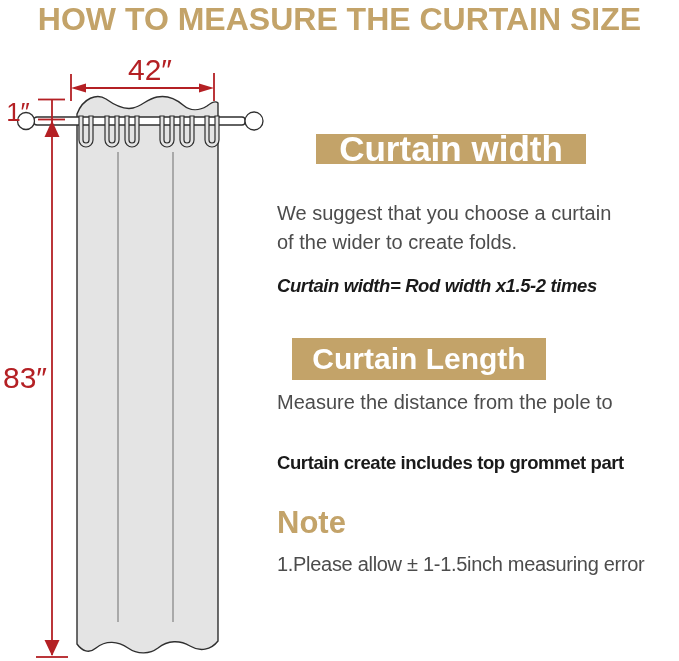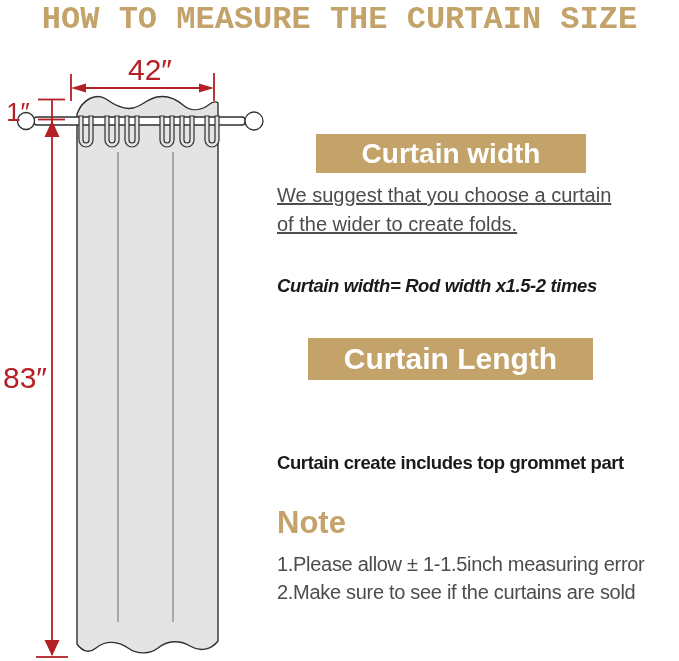--- a/index.html
+++ b/index.html
@@ -3,41 +3,41 @@
 <meta charset="utf-8">
 <style>
   html,body { margin:0; padding:0; background:#fff; }
   .stage {
     position:relative; width:679px; height:661px; background:#ffffff;
     font-family:"Liberation Sans", sans-serif; overflow:hidden;
   }
   .title {
     position:absolute; top:1px; left:0; width:679px; text-align:center;
     font-size:32px; font-weight:bold; color:var(--accent_tan);
-    letter-spacing:0px; white-space:nowrap;font-family:Liberation Mono, monospace;
+    letter-spacing:0px; white-space:nowrap;
   }
   .diagram { position:absolute; left:0; top:0; }
   .fabric { fill:var(--curtain_fill); stroke:#2f2f2f; stroke-width:1.4; }
   .loop   { fill:var(--curtain_fill); stroke:#2f2f2f; stroke-width:1.2; fill-rule:evenodd; }
   .fold   { stroke:#828282; stroke-width:1.2; fill:none; }
   .rod    { fill:#ffffff; stroke:#2f2f2f; stroke-width:1.3; }
   .redln  { stroke:var(--dimension_red); stroke-width:1.8; fill:none; }
   .redfill{ fill:var(--dimension_red); stroke:none; }
   .dim-label { fill:var(--dimension_red); font-family:"Liberation Sans", sans-serif; }
   .section-bar {
     position:absolute; background:var(--accent_tan); color:#ffffff; font-weight:bold;
     display:flex; align-items:center; justify-content:center; white-space:nowrap;
   }
-  .bar-width  { left:316px; top:134px; width:270px; height:39px; font-size:28px; }
-  .bar-length { left:308px; top:338px; width:285px; height:42px; font-size:30px; }
+  .bar-width  { left:316px; top:134px; width:270px; height:30px; font-size:35px; }
+  .bar-length { left:292px; top:338px; width:254px; height:42px; font-size:30px; }
   .body-text {
     position:absolute; left:277px; color:var(--body_text);
     font-size:20px; line-height:29px; white-space:nowrap;
   }
-  .para-width  { top:181px;text-decoration:underline; }
+  .para-width  { top:199px; }
   .para-length { top:388px; }
   .strong-line {
     position:absolute; left:277px; color:var(--strong_text); font-weight:bold;
     font-size:18.5px; letter-spacing:-0.4px; white-space:nowrap; line-height:24px;
   }
   .formula-width  { top:274px;font-style:italic; }
   .formula-length { top:451px; }
   .note-heading {
     position:absolute; left:277px; top:503px; font-size:31px; font-weight:bold;
     color:var(--accent_tan); line-height:40px;
@@ -116,22 +116,22 @@
   <div class="body-text para-width">
     <div>We suggest that you choose a curtain</div>
     <div>of the wider to create folds.</div>
   </div>
   <div class="strong-line formula-width">Curtain width= Rod width x1.5-2 times</div>
 
   <div class="section-bar bar-length">
     <span>Curtain Length</span>
   </div>
   <div class="body-text para-length">
+    <div>Measure the distance from the pole to</div>
   </div>
   <div class="strong-line formula-length">Curtain create includes top grommet part</div>
 
   <div class="note-heading">Note</div>
   <div class="note-lines">
     <div>1.Please allow ± 1-1.5inch measuring error</div>
-    <div>2.Make sure to see if the curtains are sold</div>
   </div>
 
 </div>
 
 </body></html>

